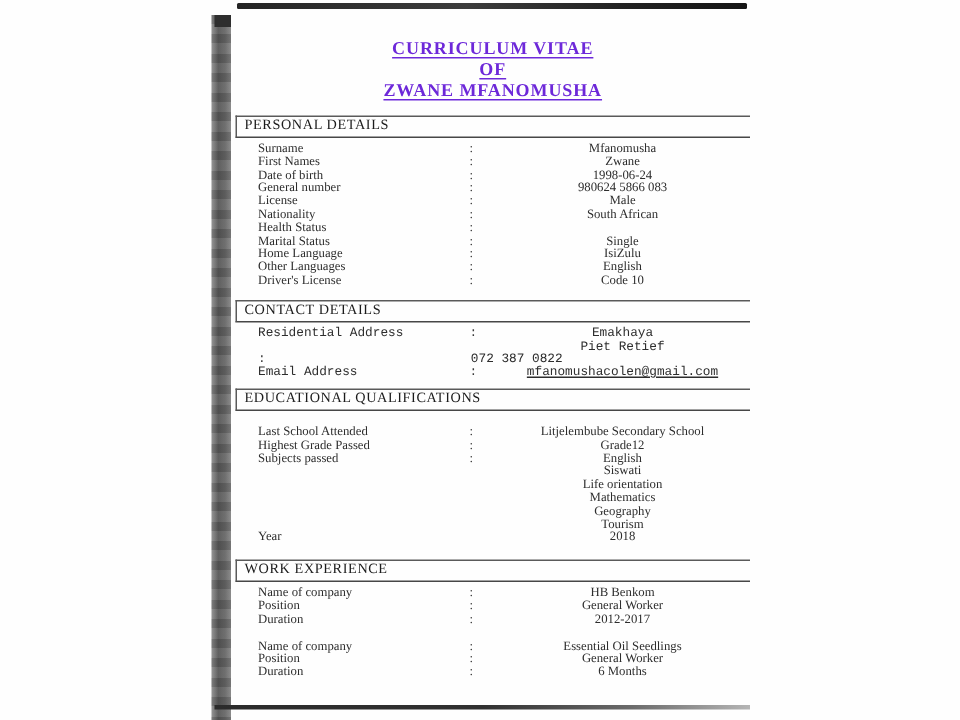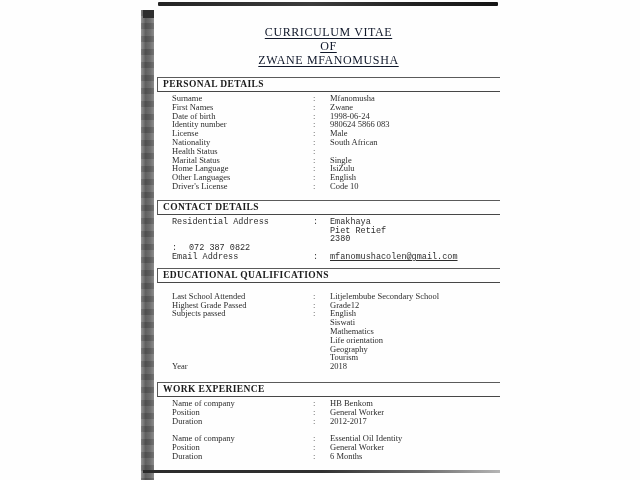--- a/index.html
+++ b/index.html
@@ -52,34 +52,34 @@
     left: 157px; top: 20px;
     width: 343px;
     color: #262626;
   }
   .title-block {
     padding-top: 5px;
     text-align: center;
   }
   .title-line {
     display: block;
-    font-weight: normal;
+    font-weight: bold;
     font-size: 12px;
     line-height: 14px;
     letter-spacing: 0.6px;
-    color: #0f172a;
+    color: #6d28d9;
     text-decoration: underline;
     text-underline-offset: 2px;
   }
   .section { margin-top: 10px; }
   .section-head {
     border-top: 1px solid #5a5a5a;
     border-bottom: 1px solid #474747;
     border-left: 1px solid #5a5a5a;
-    font-weight: bold;
+    font-weight: normal;
     font-size: 9.5px;
     line-height: 11px;
     letter-spacing: 0.4px;
     padding: 1px 0 1px 5px;
     color: #1b1b1b;
   }
   .rows { margin-top: 2px; padding-left: 15px; }
   .row { display: flex; align-items: flex-start; }
   .row.spaced { margin-top: 9px; }
   .lab {
@@ -92,20 +92,21 @@
     width: 17px;
     font-size: 8.5px;
     line-height: 8.8px;
     color: #3a3a3a;
   }
   .val { flex: 1; }
   .val div {
     font-size: 8.5px;
     line-height: 8.8px;
     color: #2d2d2d;
+    text-align: center;
   }
   .val.email div { text-decoration: underline; }
   
   .section.contact { margin-top: 9px; }
   .section.contact .rows { margin-top: 3px; font-family: Liberation Mono, monospace; }
   .section.education { margin-top: 6px; }
   .section.education .rows { margin-top: 9px; }
   .section.work { margin-top: 11px; }
   .section.work .rows { margin-top: 2px; }
 </style>
@@ -144,21 +145,21 @@
             </span>
           </div>
           <div class="row">
             <span class="lab">Date of birth</span>
             <span class="col">:</span>
             <span class="val">
               <div>1998-06-24</div>
             </span>
           </div>
           <div class="row">
-            <span class="lab">Identity number</span>
+            <span class="lab">General number</span>
             <span class="col">:</span>
             <span class="val">
               <div>980624 5866 083</div>
             </span>
           </div>
           <div class="row">
             <span class="lab">License</span>
             <span class="col">:</span>
             <span class="val">
               <div>Male</div>
@@ -208,21 +209,20 @@
 
     <div class="section contact">
       <div class="section-head">CONTACT DETAILS</div>
       <div class="rows">
           <div class="row">
             <span class="lab">Residential Address</span>
             <span class="col">:</span>
             <span class="val">
               <div>Emakhaya</div>
               <div>Piet Retief</div>
-              <div>2380</div>
             </span>
           </div>
           <div class="row">
             <span class="col">:</span>
             <span class="val">
               <div>072 387 0822</div>
             </span>
           </div>
           <div class="row">
             <span class="lab">Email Address</span>
@@ -250,22 +250,22 @@
             <span class="val">
               <div>Grade12</div>
             </span>
           </div>
           <div class="row">
             <span class="lab">Subjects passed</span>
             <span class="col">:</span>
             <span class="val">
               <div>English</div>
               <div>Siswati</div>
+              <div>Life orientation</div>
               <div>Mathematics</div>
-              <div>Life orientation</div>
               <div>Geography</div>
               <div>Tourism</div>
             </span>
           </div>
           <div class="row">
             <span class="lab">Year</span>
             <span class="col"></span>
             <span class="val">
               <div>2018</div>
             </span>
@@ -294,21 +294,21 @@
             <span class="lab">Duration</span>
             <span class="col">:</span>
             <span class="val">
               <div>2012-2017</div>
             </span>
           </div>
           <div class="row spaced">
             <span class="lab">Name of company</span>
             <span class="col">:</span>
             <span class="val">
-              <div>Essential Oil Identity</div>
+              <div>Essential Oil Seedlings</div>
             </span>
           </div>
           <div class="row">
             <span class="lab">Position</span>
             <span class="col">:</span>
             <span class="val">
               <div>General Worker</div>
             </span>
           </div>
           <div class="row">

